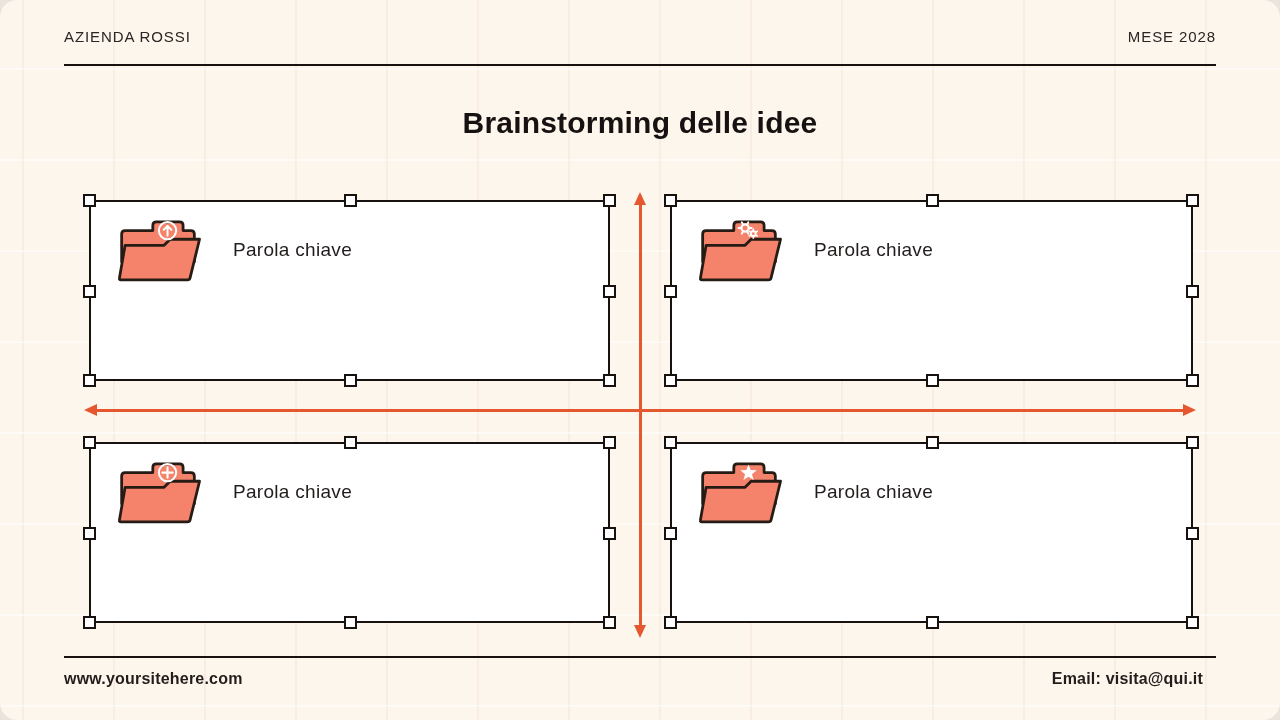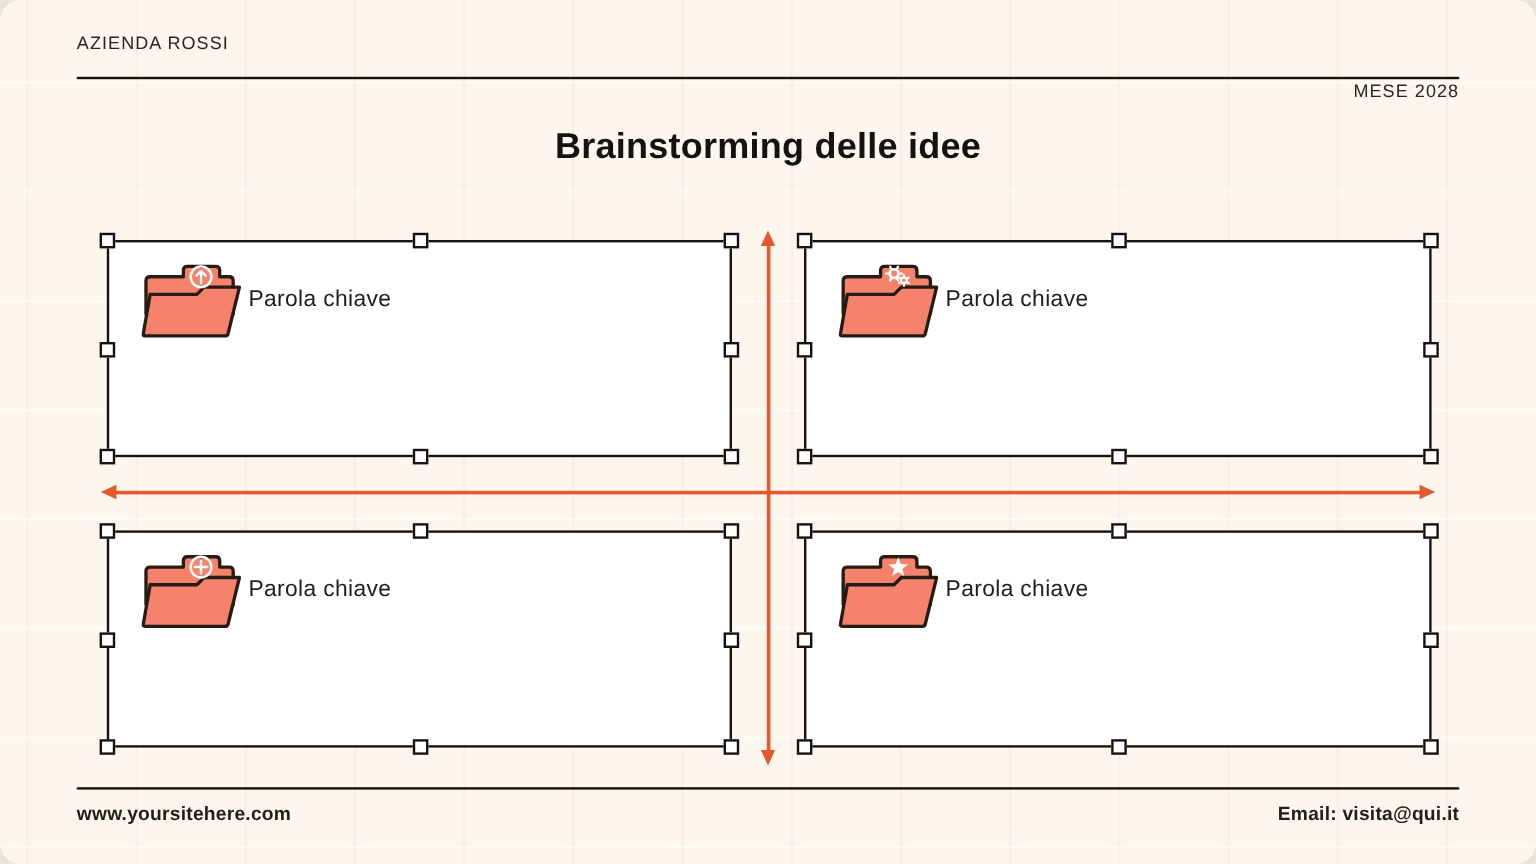--- a/index.html
+++ b/index.html
@@ -8,45 +8,45 @@
     background-color:#FCF6ED;
     background-image:
       linear-gradient(rgba(255,255,255,.55) 2px, transparent 2px),
       linear-gradient(90deg, rgba(246,226,215,.45) 2px, transparent 2px);
     background-size:91px 91px;background-position:22px 68px;
     font-family:"Liberation Sans", sans-serif;color:#241E1C;border-radius:17px;
   }
   
   .hdr-text{position:absolute;top:28px;font-size:15px;font-weight:500;letter-spacing:.9px;color:#2A2422;}
   .hdr-left{left:64px;}
-  .hdr-right{right:64px;margin-top:40px;}
+  .hdr-right{right:64px;}
   .rule{position:absolute;left:64px;width:1152px;height:2px;background:#171210;}
   .rule-top{top:64px;}
   .rule-bottom{top:656px;}
   .ftr-text{position:absolute;top:670px;font-size:16px;letter-spacing:.2px;color:#221C1A;font-weight:bold;}
   .ftr-left{left:64px;}
-  .ftr-right{right:64px;}
+  .ftr-right{right:77px;}
   
   .title{position:absolute;top:106px;left:0;width:100%;text-align:center;margin:0;
     font-size:30px;font-weight:700;letter-spacing:.2px;color:#171212;}
   
   .axis-h{position:absolute;left:94px;top:409px;width:1092px;height:3px;background:#E5582F;}
   .axis-v{position:absolute;left:639px;top:203px;width:3px;height:424px;background:#E5582F;}
   .ah{position:absolute;width:0;height:0;}
   .ah-left{left:84px;top:404px;border-top:6.5px solid transparent;border-bottom:6.5px solid transparent;border-right:13px solid #E5582F;}
   .ah-right{left:1183px;top:404px;border-top:6.5px solid transparent;border-bottom:6.5px solid transparent;border-left:13px solid #E5582F;}
   .ah-up{left:634px;top:192px;border-left:6.5px solid transparent;border-right:6.5px solid transparent;border-bottom:13px solid #E5582F;}
   .ah-down{left:634px;top:625px;border-left:6.5px solid transparent;border-right:6.5px solid transparent;border-top:13px solid #E5582F;}
   
   .qbox{position:absolute;background:#FFFFFF;border:2px solid #17120F;box-sizing:border-box;}
   .q-tl{left:89px;top:200px;width:521px;height:181px;}
   .q-tr{left:670px;top:200px;width:523px;height:181px;}
   .q-bl{left:89px;top:442px;width:521px;height:181px;}
   .q-br{left:670px;top:442px;width:523px;height:181px;}
-  .qcontent{position:absolute;left:22px;top:15px;height:66px;display:flex;align-items:center;gap:4px;text-align:right;}
+  .qcontent{position:absolute;left:22px;top:15px;height:66px;display:flex;align-items:center;gap:30px;text-align:right;}
   .qlabel{font-size:19px;font-weight:500;letter-spacing:.3px;color:#221D1C;white-space:nowrap;}
   .folder{display:inline-block;width:90px;height:65px;line-height:0;}
   
   .h{position:absolute;width:9px;height:9px;background:#FFFFFF;border:2px solid #17120F;}
   .h-nw{left:-8px;top:-8px;}   .h-n{left:calc(50% - 6px);top:-8px;}   .h-ne{right:-8px;top:-8px;}
   .h-w{left:-8px;top:calc(50% - 6px);}                                .h-e{right:-8px;top:calc(50% - 6px);}
   .h-sw{left:-8px;bottom:-8px;}.h-s{left:calc(50% - 6px);bottom:-8px;}.h-se{right:-8px;bottom:-8px;}
 </style>
 </head>
 <body>

